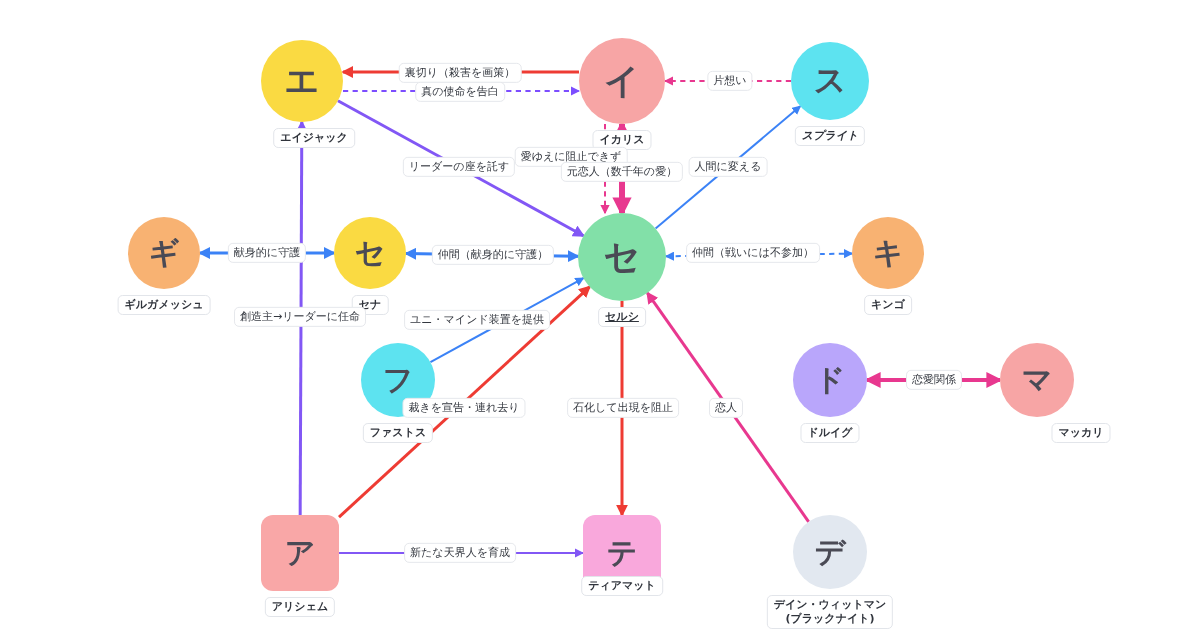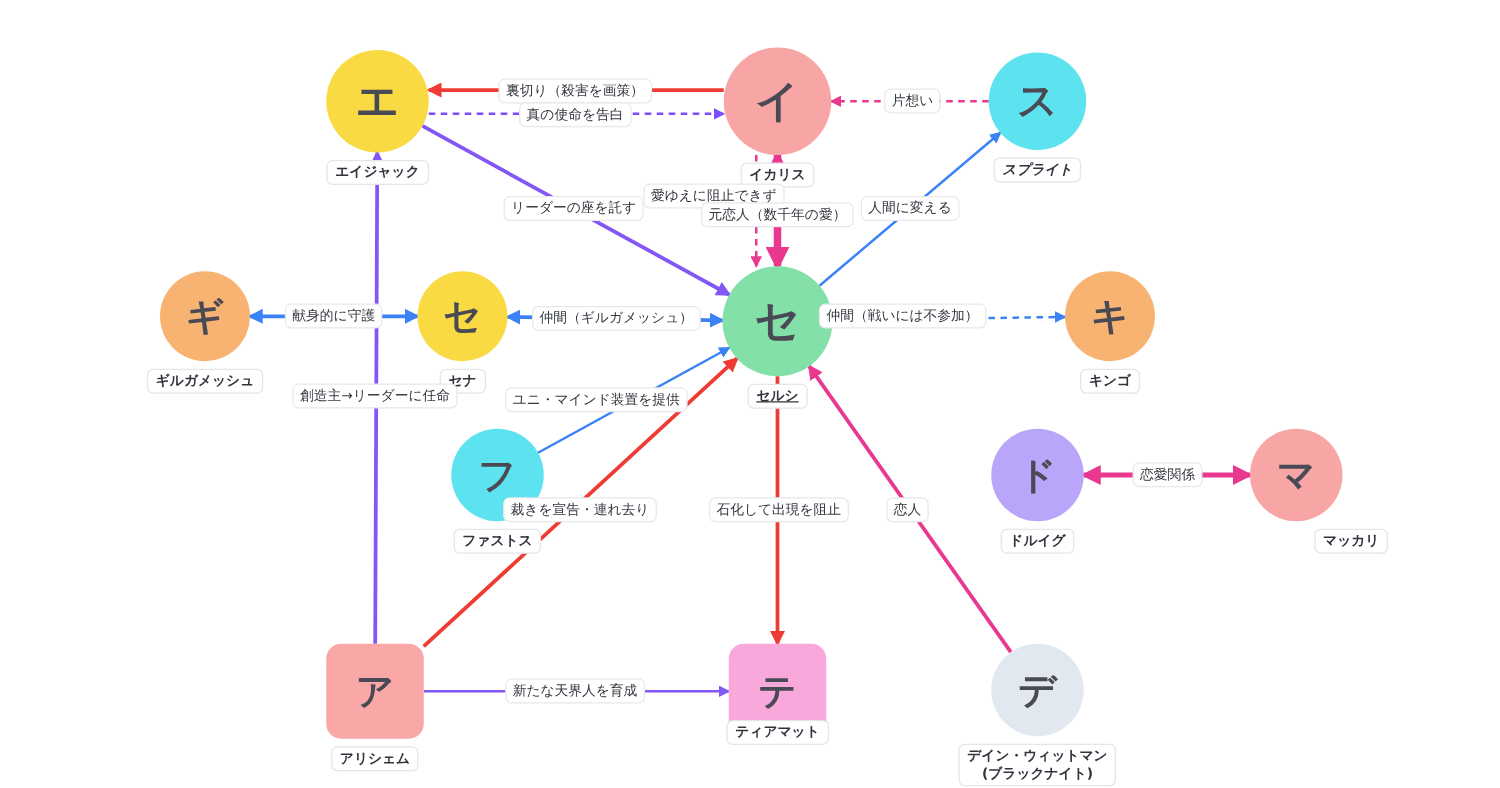--- a/index.html
+++ b/index.html
@@ -135,21 +135,21 @@
       <line x1="430.43220866114774" y1="362.1912425655305" x2="583.4319680786351" y2="278.17798181396375" stroke="#3b82f6" stroke-width="2" stroke-linecap="butt" marker-end="url(#me10)"></line>
       <line x1="339" y1="517.1490683229814" x2="589.607008043992" y2="286.7774087545912" stroke="#ee3b33" stroke-width="3" stroke-linecap="butt" marker-end="url(#me11)"></line>
       <line x1="622" y1="301" x2="622" y2="515" stroke="#ee3b33" stroke-width="3" stroke-linecap="butt" marker-end="url(#me12)"></line>
       <line x1="808.6788226012508" y1="521.7608301315815" x2="647.3549136633775" y2="292.96009389757864" stroke="#e8388f" stroke-width="3" stroke-linecap="butt" marker-end="url(#me13)"></line>
       <line x1="867" y1="380" x2="1000" y2="380" stroke="#e8388f" stroke-width="4" stroke-linecap="butt" marker-end="url(#me14)" marker-start="url(#ms14)"></line>
       <line x1="300.16101694915255" y1="515" x2="301.8262727460363" y2="121.99963193543608" stroke="#8257f5" stroke-width="3" stroke-linecap="butt" marker-end="url(#me15)"></line>
       <line x1="339" y1="553" x2="583" y2="553" stroke="#8257f5" stroke-width="2" stroke-linecap="butt" marker-end="url(#me16)"></line>
     </svg>
   <div id="nodes-layer">
       <div class="node circle" style="left: 261px; top: 40px; width: 82px; height: 82px; background: rgb(250, 218, 66); font-size: 34px;">エ</div>
-      <div class="nodelabel" style="left: 302px; top: 128px;">エイジャック</div>
+      <div class="nodelabel" style="left: 314px; top: 128px;">エイジャック</div>
       <div class="node circle" style="left: 579px; top: 38px; width: 86px; height: 86px; background: rgb(247, 165, 165); font-size: 35px;">イ</div>
       <div class="nodelabel" style="left: 622px; top: 130px;">イカリス</div>
       <div class="node circle" style="left: 791px; top: 42px; width: 78px; height: 78px; background: rgb(93, 227, 240); font-size: 32px;">ス</div>
       <div class="nodelabel" style="left: 830px; top: 126px; font-style: italic;">スプライト</div>
       <div class="node circle" style="left: 128px; top: 217px; width: 72px; height: 72px; background: rgb(248, 178, 114); font-size: 30px;">ギ</div>
       <div class="nodelabel" style="left: 164px; top: 295px;">ギルガメッシュ</div>
       <div class="node circle" style="left: 334px; top: 217px; width: 72px; height: 72px; background: rgb(250, 218, 66); font-size: 30px;">セ</div>
       <div class="nodelabel" style="left: 370px; top: 295px;">セナ</div>
       <div class="node circle" style="left: 578px; top: 213px; width: 88px; height: 88px; background: rgb(130, 224, 168); font-size: 36px;">セ</div>
       <div class="nodelabel" style="left: 622px; top: 307px; text-decoration: underline;">セルシ</div>
@@ -170,22 +170,22 @@
     </div>
   <div id="labels-layer">
       <div class="edgelabel" style="left: 460px; top: 73px;">裏切り（殺害を画策）</div>
       <div class="edgelabel" style="left: 460px; top: 92px;">真の使命を告白</div>
       <div class="edgelabel" style="left: 730px; top: 81px;">片想い</div>
       <div class="edgelabel" style="left: 459px; top: 167px;">リーダーの座を託す</div>
       <div class="edgelabel" style="left: 571px; top: 157px;">愛ゆえに阻止できず</div>
       <div class="edgelabel" style="left: 622px; top: 172px;">元恋人（数千年の愛）</div>
       <div class="edgelabel" style="left: 728px; top: 167px;">人間に変える</div>
       <div class="edgelabel" style="left: 267px; top: 253px;">献身的に守護</div>
-      <div class="edgelabel" style="left: 493px; top: 255px;">仲間（ギルガメッシュ）</div>
-      <div class="edgelabel" style="left: 722px; top: 253px;">仲間（戦いには不参加）</div>
+      <div class="edgelabel" style="left: 493px; top: 255px;">仲間（献身的に守護）</div>
+      <div class="edgelabel" style="left: 753px; top: 253px;">仲間（戦いには不参加）</div>
       <div class="edgelabel" style="left: 477px; top: 320px;">ユニ・マインド装置を提供</div>
       <div class="edgelabel" style="left: 464px; top: 408px;">裁きを宣告・連れ去り</div>
       <div class="edgelabel" style="left: 623px; top: 408px;">石化して出現を阻止</div>
       <div class="edgelabel" style="left: 726px; top: 408px;">恋人</div>
       <div class="edgelabel" style="left: 934px; top: 380px;">恋愛関係</div>
       <div class="edgelabel" style="left: 300px; top: 317px;">創造主→リーダーに任命</div>
       <div class="edgelabel" style="left: 460px; top: 553px;">新たな天界人を育成</div>
     </div>
 </div>
 

